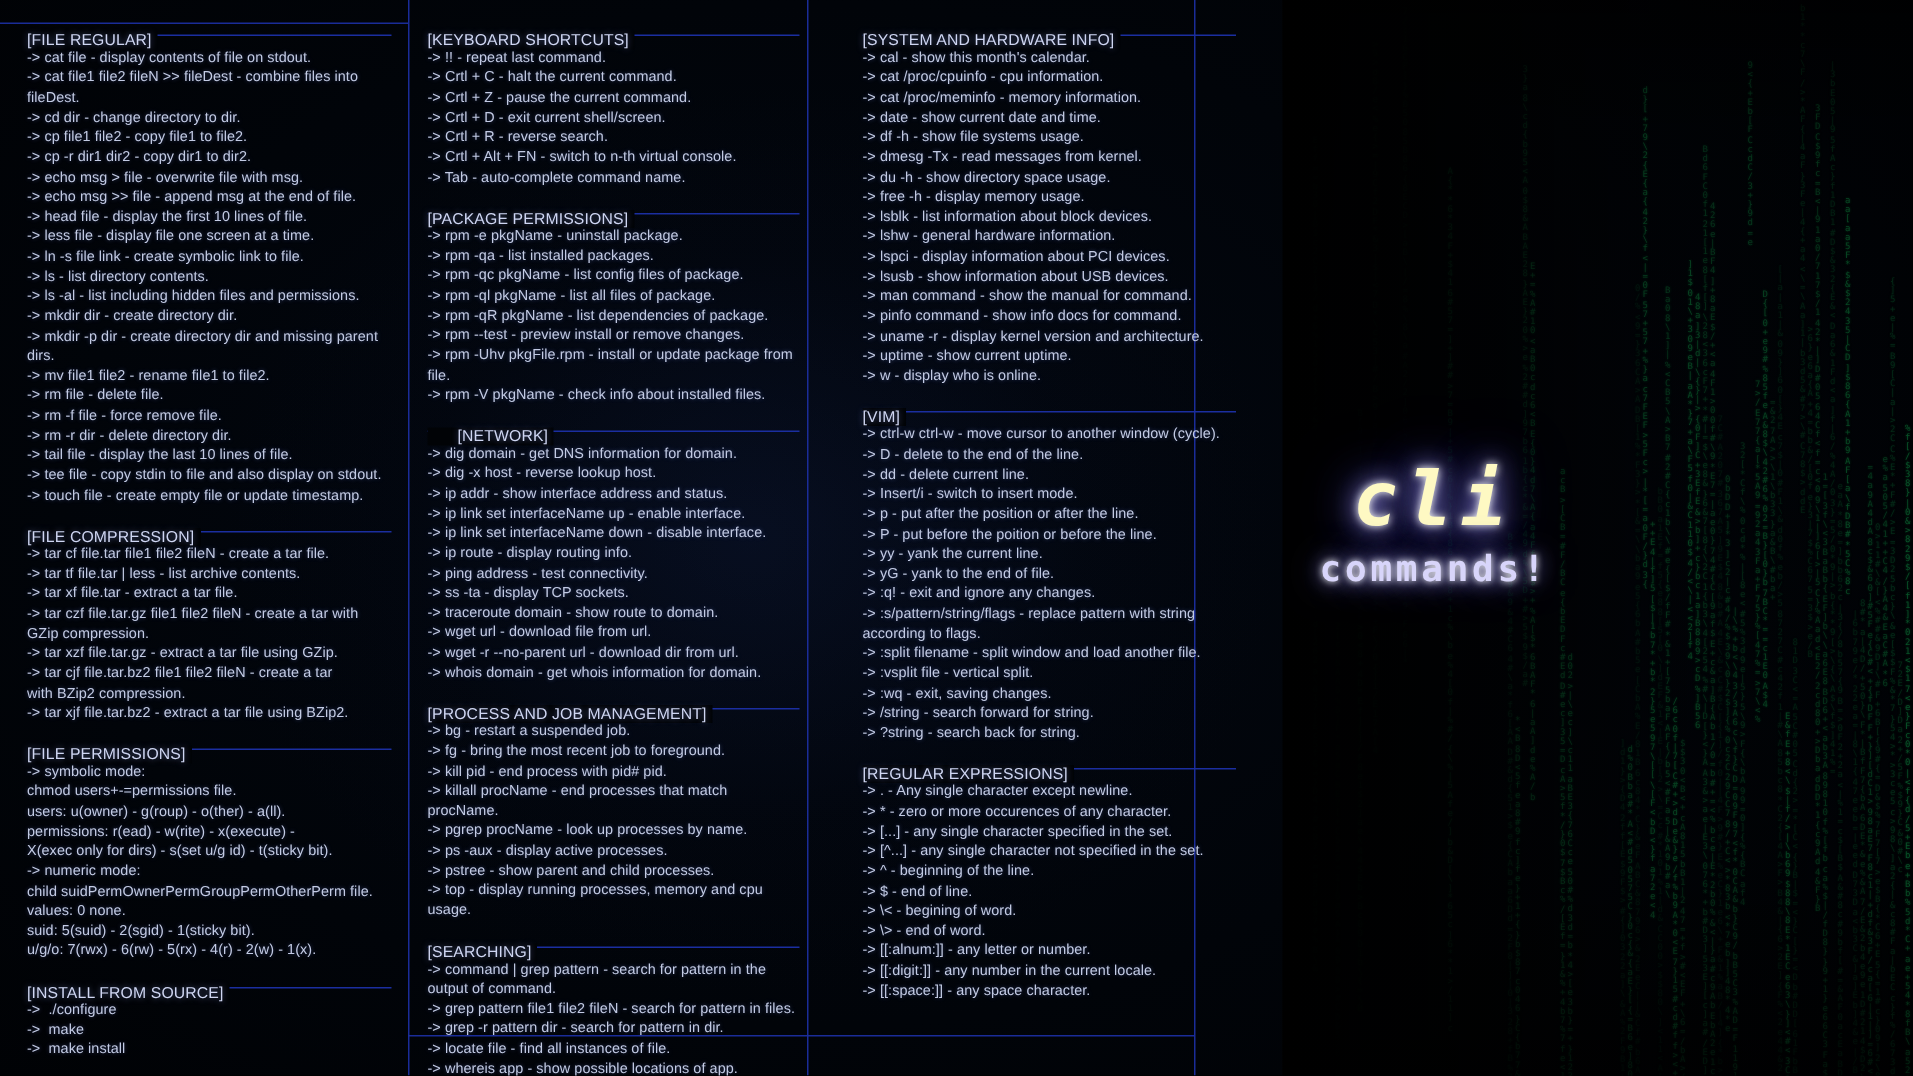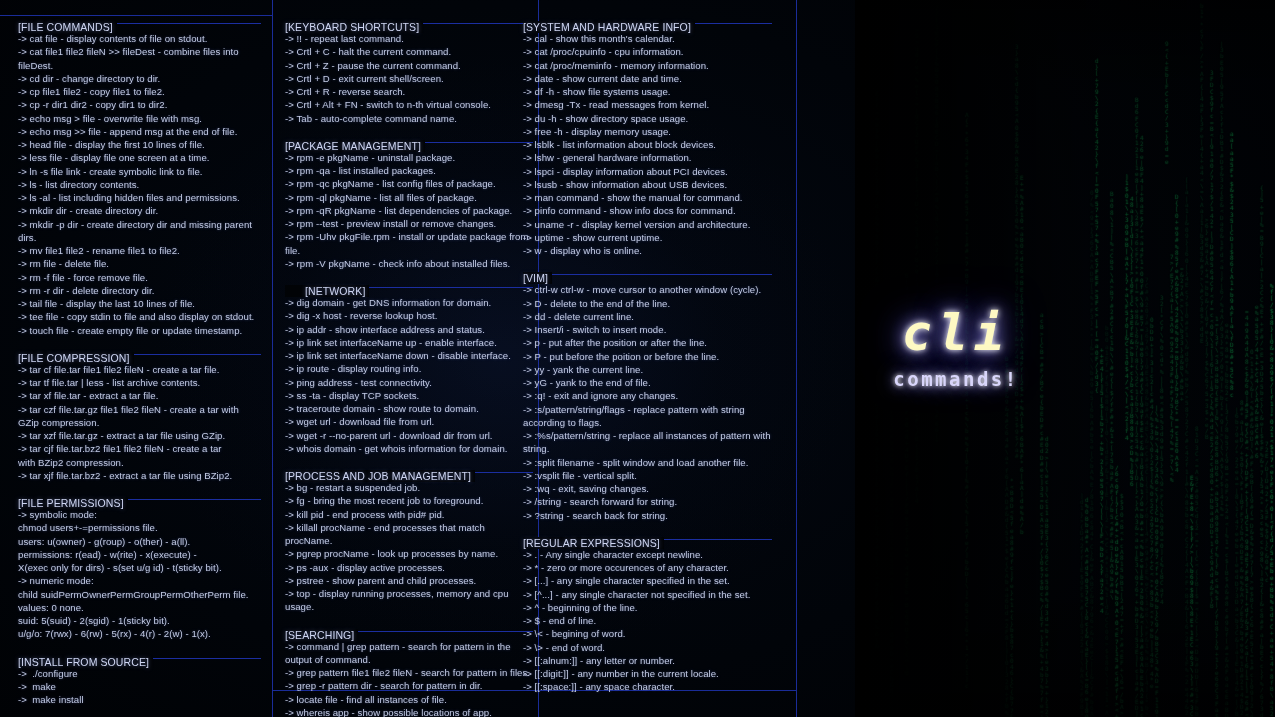--- a/index.html
+++ b/index.html
@@ -25,21 +25,21 @@
      background:radial-gradient(ellipse at center, rgba(24,40,92,.20) 0%, rgba(8,14,38,.07) 45%, rgba(0,0,0,0) 72%);}
 
   
   .vrule{position:absolute;width:1px;background:#1b2ea0;opacity:.95;}
   .hrule{position:absolute;height:1px;background:#1b2ea0;opacity:.95;}
 
   
   .col{position:absolute;top:17px;}
   #col1{left:18px;width:243px;}
   #col2{left:285px;width:248px;}
-  #col3{left:523px;width:249px;}
+  #col3{left:575px;width:249px;}
 
   .section{margin-bottom:11px;}
   .sec-head{position:relative;display:block;height:12px;margin-bottom:3px;}
   .sec-head .sec-title{
      font-size:10.5px;color:#cfd6f2;letter-spacing:.1px;
      text-shadow:0 0 4px rgba(150,170,255,.55);
      background:transparent;padding-right:4px;position:relative;z-index:2;
      display:inline-block;line-height:12px;font-family:"Liberation Sans",sans-serif;}
   .sec-head .sec-line{position:absolute;left:0;right:0;top:6px;height:1px;
      background:#1b2ea0;z-index:1;}
@@ -48,21 +48,21 @@
   .cmd{font-size:9.6px;line-height:13.25px;color:#c3cbe4;white-space:pre-wrap;
      text-shadow:0 0 3px rgba(120,140,230,.42);letter-spacing:.05px;}
 
   
   #logo{position:absolute;left:826px;top:306px;width:260px;text-align:center;}
   #logo .cli{
      font-family:"DejaVu Sans Mono",monospace;font-weight:bold;font-size:50px;
      letter-spacing:6px;color:#fef9c3;line-height:54px;
      text-shadow:0 0 6px #fff, 0 0 16px #9f9af0, 0 0 30px #5a54c8, 0 0 46px #2a2680;font-style:italic;}
   #logo .sub{
-     font-family:"DejaVu Sans Mono",monospace;font-weight:bold;font-size:19px;
+     font-family:"DejaVu Sans Mono",monospace;font-weight:bold;font-size:24px;
      letter-spacing:2.5px;color:#d8d5fa;margin-top:9px;line-height:20px;
      text-shadow:0 0 5px #fff, 0 0 13px #9f9af0, 0 0 26px #4a46a8;}
 </style>
 </head>
 <body>
 
 <div id="bg-base"></div>
 <div id="matrix">
     <div class="mcol" style="left: 20px; top: 91px; opacity: 0.55;">E
 f
@@ -3905,21 +3905,21 @@
 <div id="glow"></div>
 
 <div class="vrule" style="left:272px;top:0;height:717px;"></div>
 <div class="vrule" style="left:538px;top:0;height:717px;"></div>
 <div class="vrule" style="left:796px;top:0;height:717px;"></div>
 <div class="hrule" style="left:0;top:15px;width:272px;"></div>
 <div class="hrule" style="left:272px;top:690px;width:524px;"></div>
 
 <div class="col" id="col1">
     <div class="section">
-      <div class="sec-head"><span class="sec-line"></span><span class="sec-title" style="background: linear-gradient(to right, rgb(1, 3, 6) 0%, rgb(1, 3, 6) 100%);">[FILE COMMANDS]</span></div>
+      <div class="sec-head"><span class="sec-line"></span><span class="sec-title" style="background: linear-gradient(to right, rgb(1, 3, 6) 0%, rgb(1, 3, 6) 100%);">[FILE REGULAR]</span></div>
       <div class="cmd">-&gt; cat file - display contents of file on stdout.</div>
       <div class="cmd">-&gt; cat file1 file2 fileN &gt;&gt; fileDest - combine files into fileDest.</div>
       <div class="cmd">-&gt; cd dir - change directory to dir.</div>
       <div class="cmd">-&gt; cp file1 file2 - copy file1 to file2.</div>
       <div class="cmd">-&gt; cp -r dir1 dir2 - copy dir1 to dir2.</div>
       <div class="cmd">-&gt; echo msg &gt; file - overwrite file with msg.</div>
       <div class="cmd">-&gt; echo msg &gt;&gt; file - append msg at the end of file.</div>
       <div class="cmd">-&gt; head file - display the first 10 lines of file.</div>
       <div class="cmd">-&gt; less file - display file one screen at a time.</div>
       <div class="cmd">-&gt; ln -s file link - create symbolic link to file.</div>
@@ -3972,21 +3972,21 @@
       <div class="sec-head"><span class="sec-line"></span><span class="sec-title" style="background: linear-gradient(to right, rgb(1, 3, 6) 0%, rgb(1, 3, 6) 100%);">[KEYBOARD SHORTCUTS]</span></div>
       <div class="cmd">-&gt; !! - repeat last command.</div>
       <div class="cmd">-&gt; Crtl + C - halt the current command.</div>
       <div class="cmd">-&gt; Crtl + Z - pause the current command.</div>
       <div class="cmd">-&gt; Crtl + D - exit current shell/screen.</div>
       <div class="cmd">-&gt; Crtl + R - reverse search.</div>
       <div class="cmd">-&gt; Crtl + Alt + FN - switch to n-th virtual console.</div>
       <div class="cmd">-&gt; Tab - auto-complete command name.</div>
     </div>
     <div class="section">
-      <div class="sec-head"><span class="sec-line"></span><span class="sec-title" style="background: linear-gradient(to right, rgb(1, 3, 6) 0%, rgb(1, 3, 6) 100%);">[PACKAGE MANAGEMENT]</span></div>
+      <div class="sec-head"><span class="sec-line"></span><span class="sec-title" style="background: linear-gradient(to right, rgb(1, 3, 6) 0%, rgb(1, 3, 6) 100%);">[PACKAGE PERMISSIONS]</span></div>
       <div class="cmd">-&gt; rpm -e pkgName - uninstall package.</div>
       <div class="cmd">-&gt; rpm -qa - list installed packages.</div>
       <div class="cmd">-&gt; rpm -qc pkgName - list config files of package.</div>
       <div class="cmd">-&gt; rpm -ql pkgName - list all files of package.</div>
       <div class="cmd">-&gt; rpm -qR pkgName - list dependencies of package.</div>
       <div class="cmd">-&gt; rpm --test - preview install or remove changes.</div>
       <div class="cmd">-&gt; rpm -Uhv pkgFile.rpm - install or update package from file.</div>
       <div class="cmd">-&gt; rpm -V pkgName - check info about installed files.</div>
     </div>
     <div class="section">
@@ -4052,21 +4052,20 @@
       <div class="cmd">-&gt; D - delete to the end of the line.</div>
       <div class="cmd">-&gt; dd - delete current line.</div>
       <div class="cmd">-&gt; Insert/i - switch to insert mode.</div>
       <div class="cmd">-&gt; p - put after the position or after the line.</div>
       <div class="cmd">-&gt; P - put before the poition or before the line.</div>
       <div class="cmd">-&gt; yy - yank the current line.</div>
       <div class="cmd">-&gt; yG - yank to the end of file.</div>
       <div class="cmd">-&gt; :q! - exit and ignore any changes.</div>
       <div class="cmd">-&gt; :s/pattern/string/flags - replace pattern with string
 according to flags.</div>
-      <div class="cmd">-&gt; :%s/pattern/string - replace all instances of pattern with string.</div>
       <div class="cmd">-&gt; :split filename - split window and load another file.</div>
       <div class="cmd">-&gt; :vsplit file - vertical split.</div>
       <div class="cmd">-&gt; :wq - exit, saving changes.</div>
       <div class="cmd">-&gt; /string - search forward for string.</div>
       <div class="cmd">-&gt; ?string - search back for string.</div>
     </div>
     <div class="section">
       <div class="sec-head"><span class="sec-line"></span><span class="sec-title" style="background: linear-gradient(to right, rgb(1, 3, 6) 0%, rgb(1, 3, 6) 100%);">[REGULAR EXPRESSIONS]</span></div>
       <div class="cmd">-&gt; . - Any single character except newline.</div>
       <div class="cmd">-&gt; * - zero or more occurences of any character.</div>

